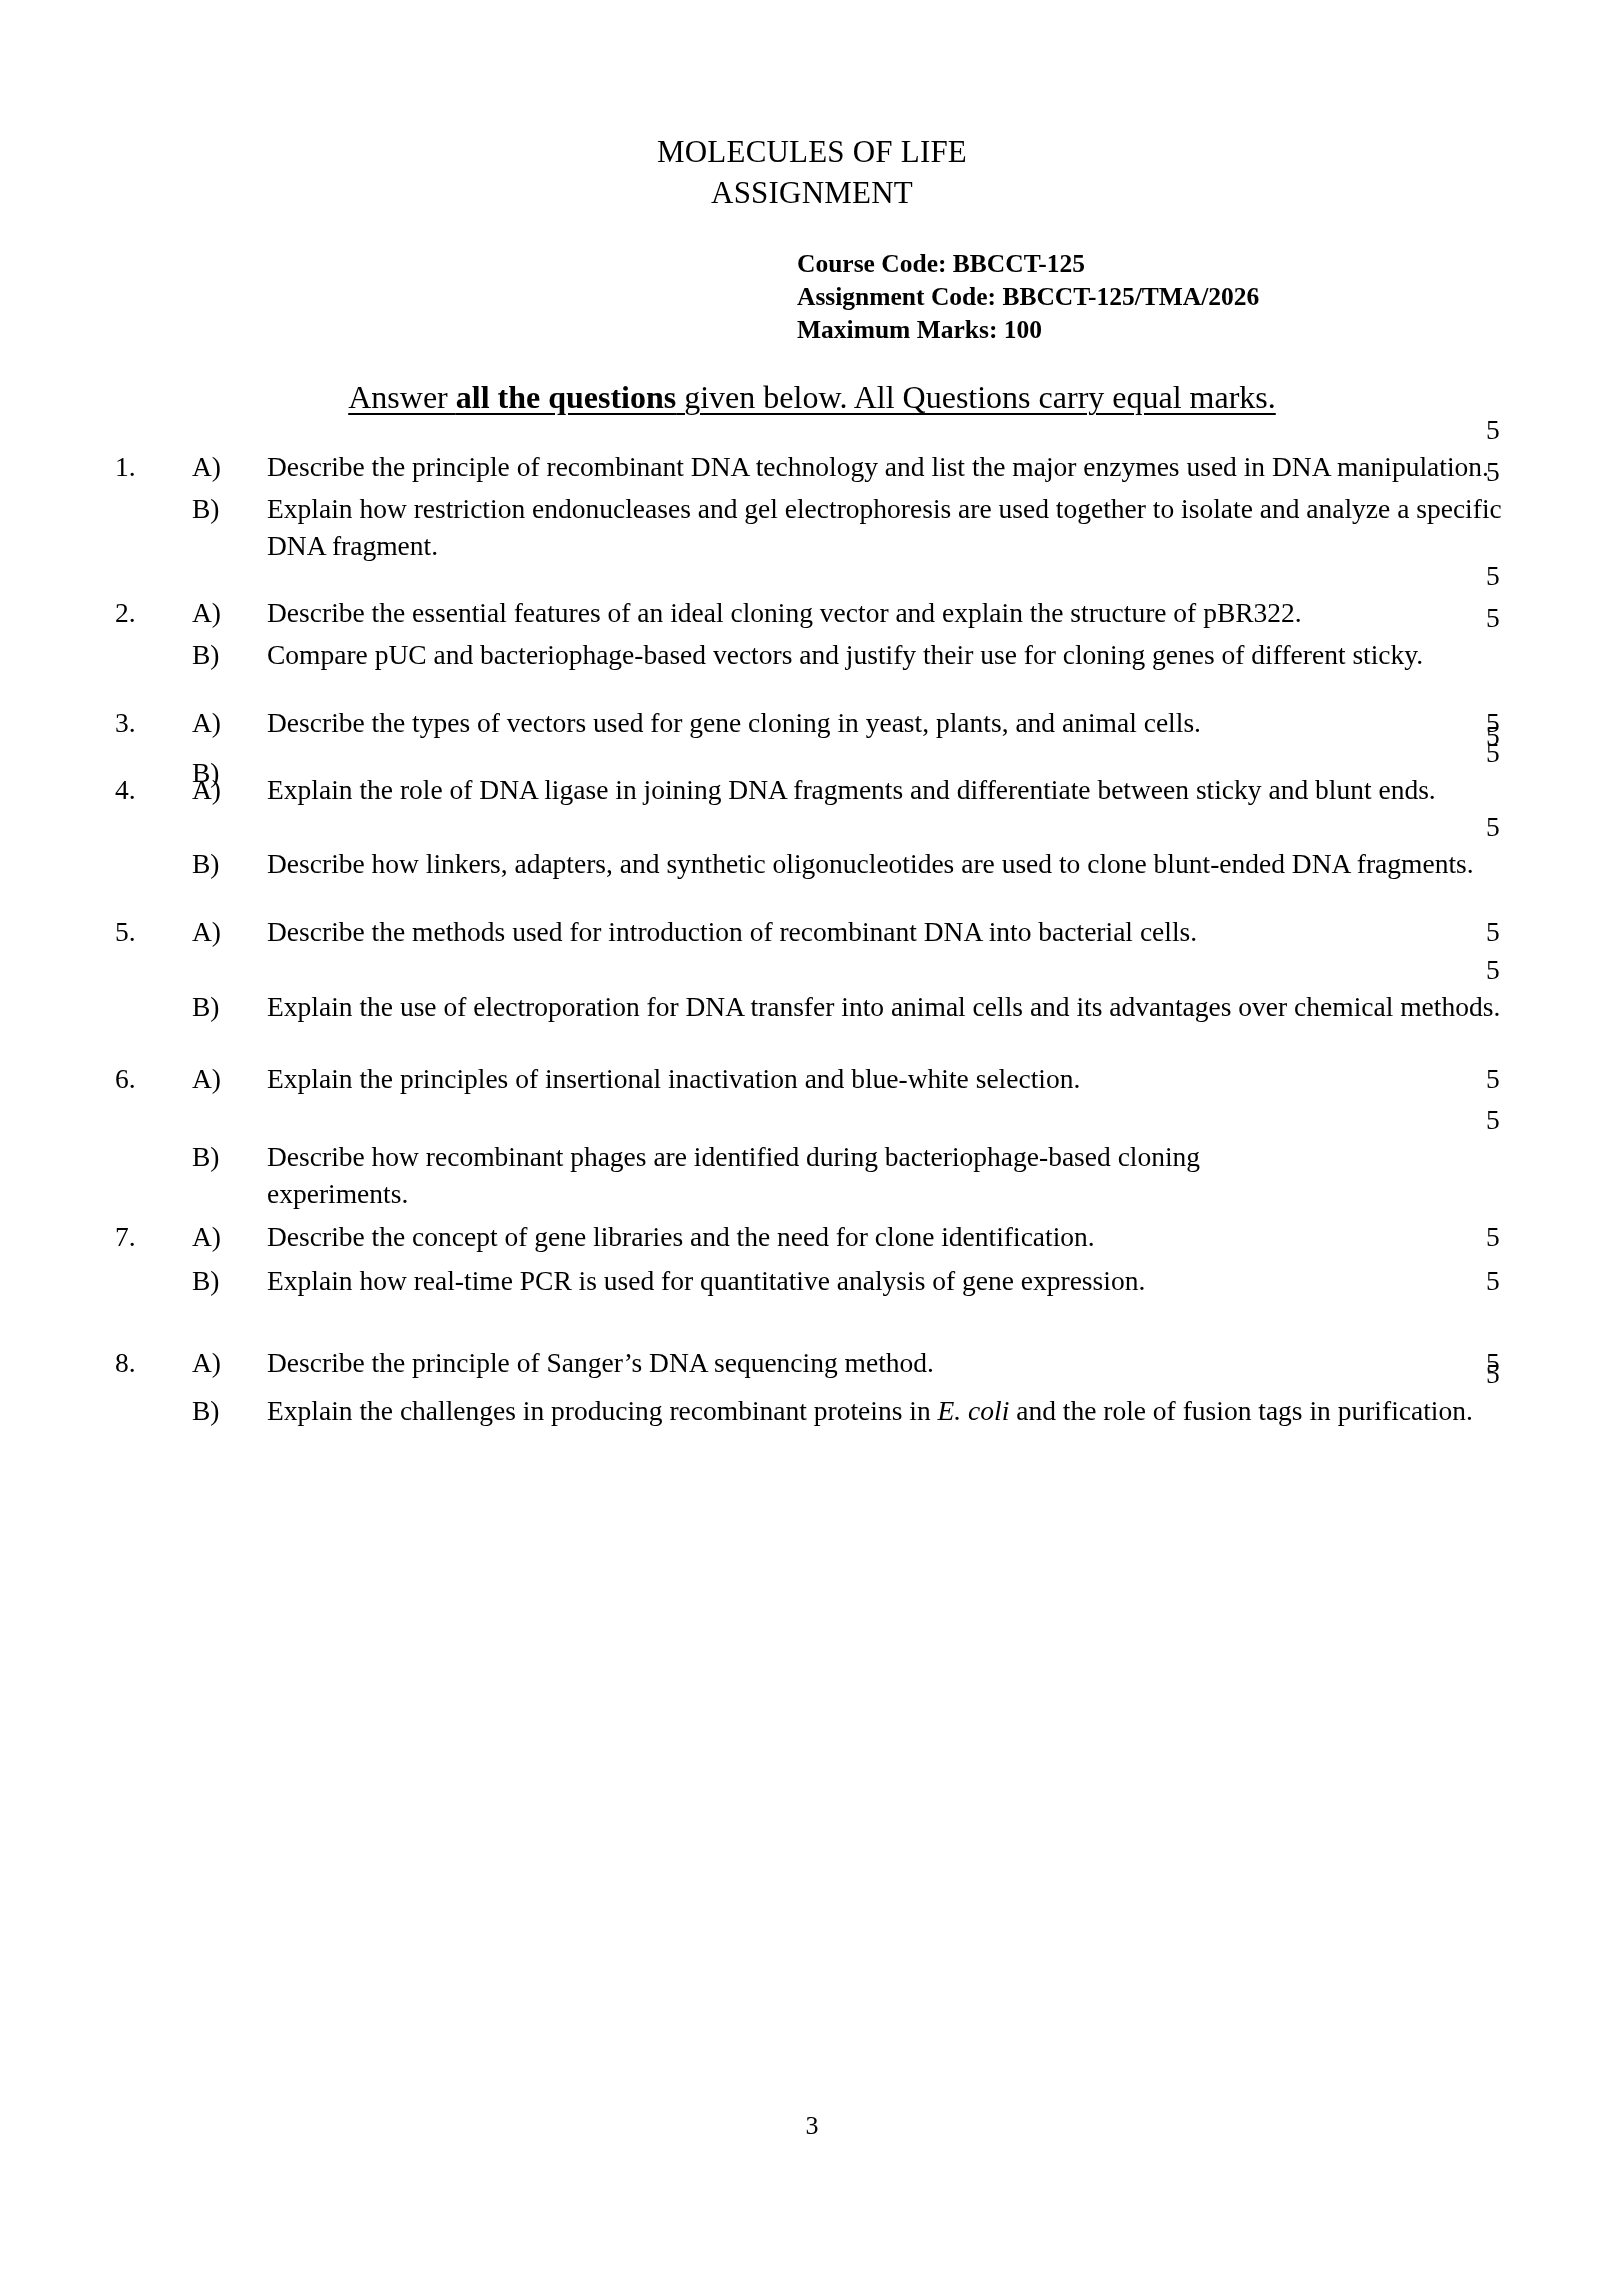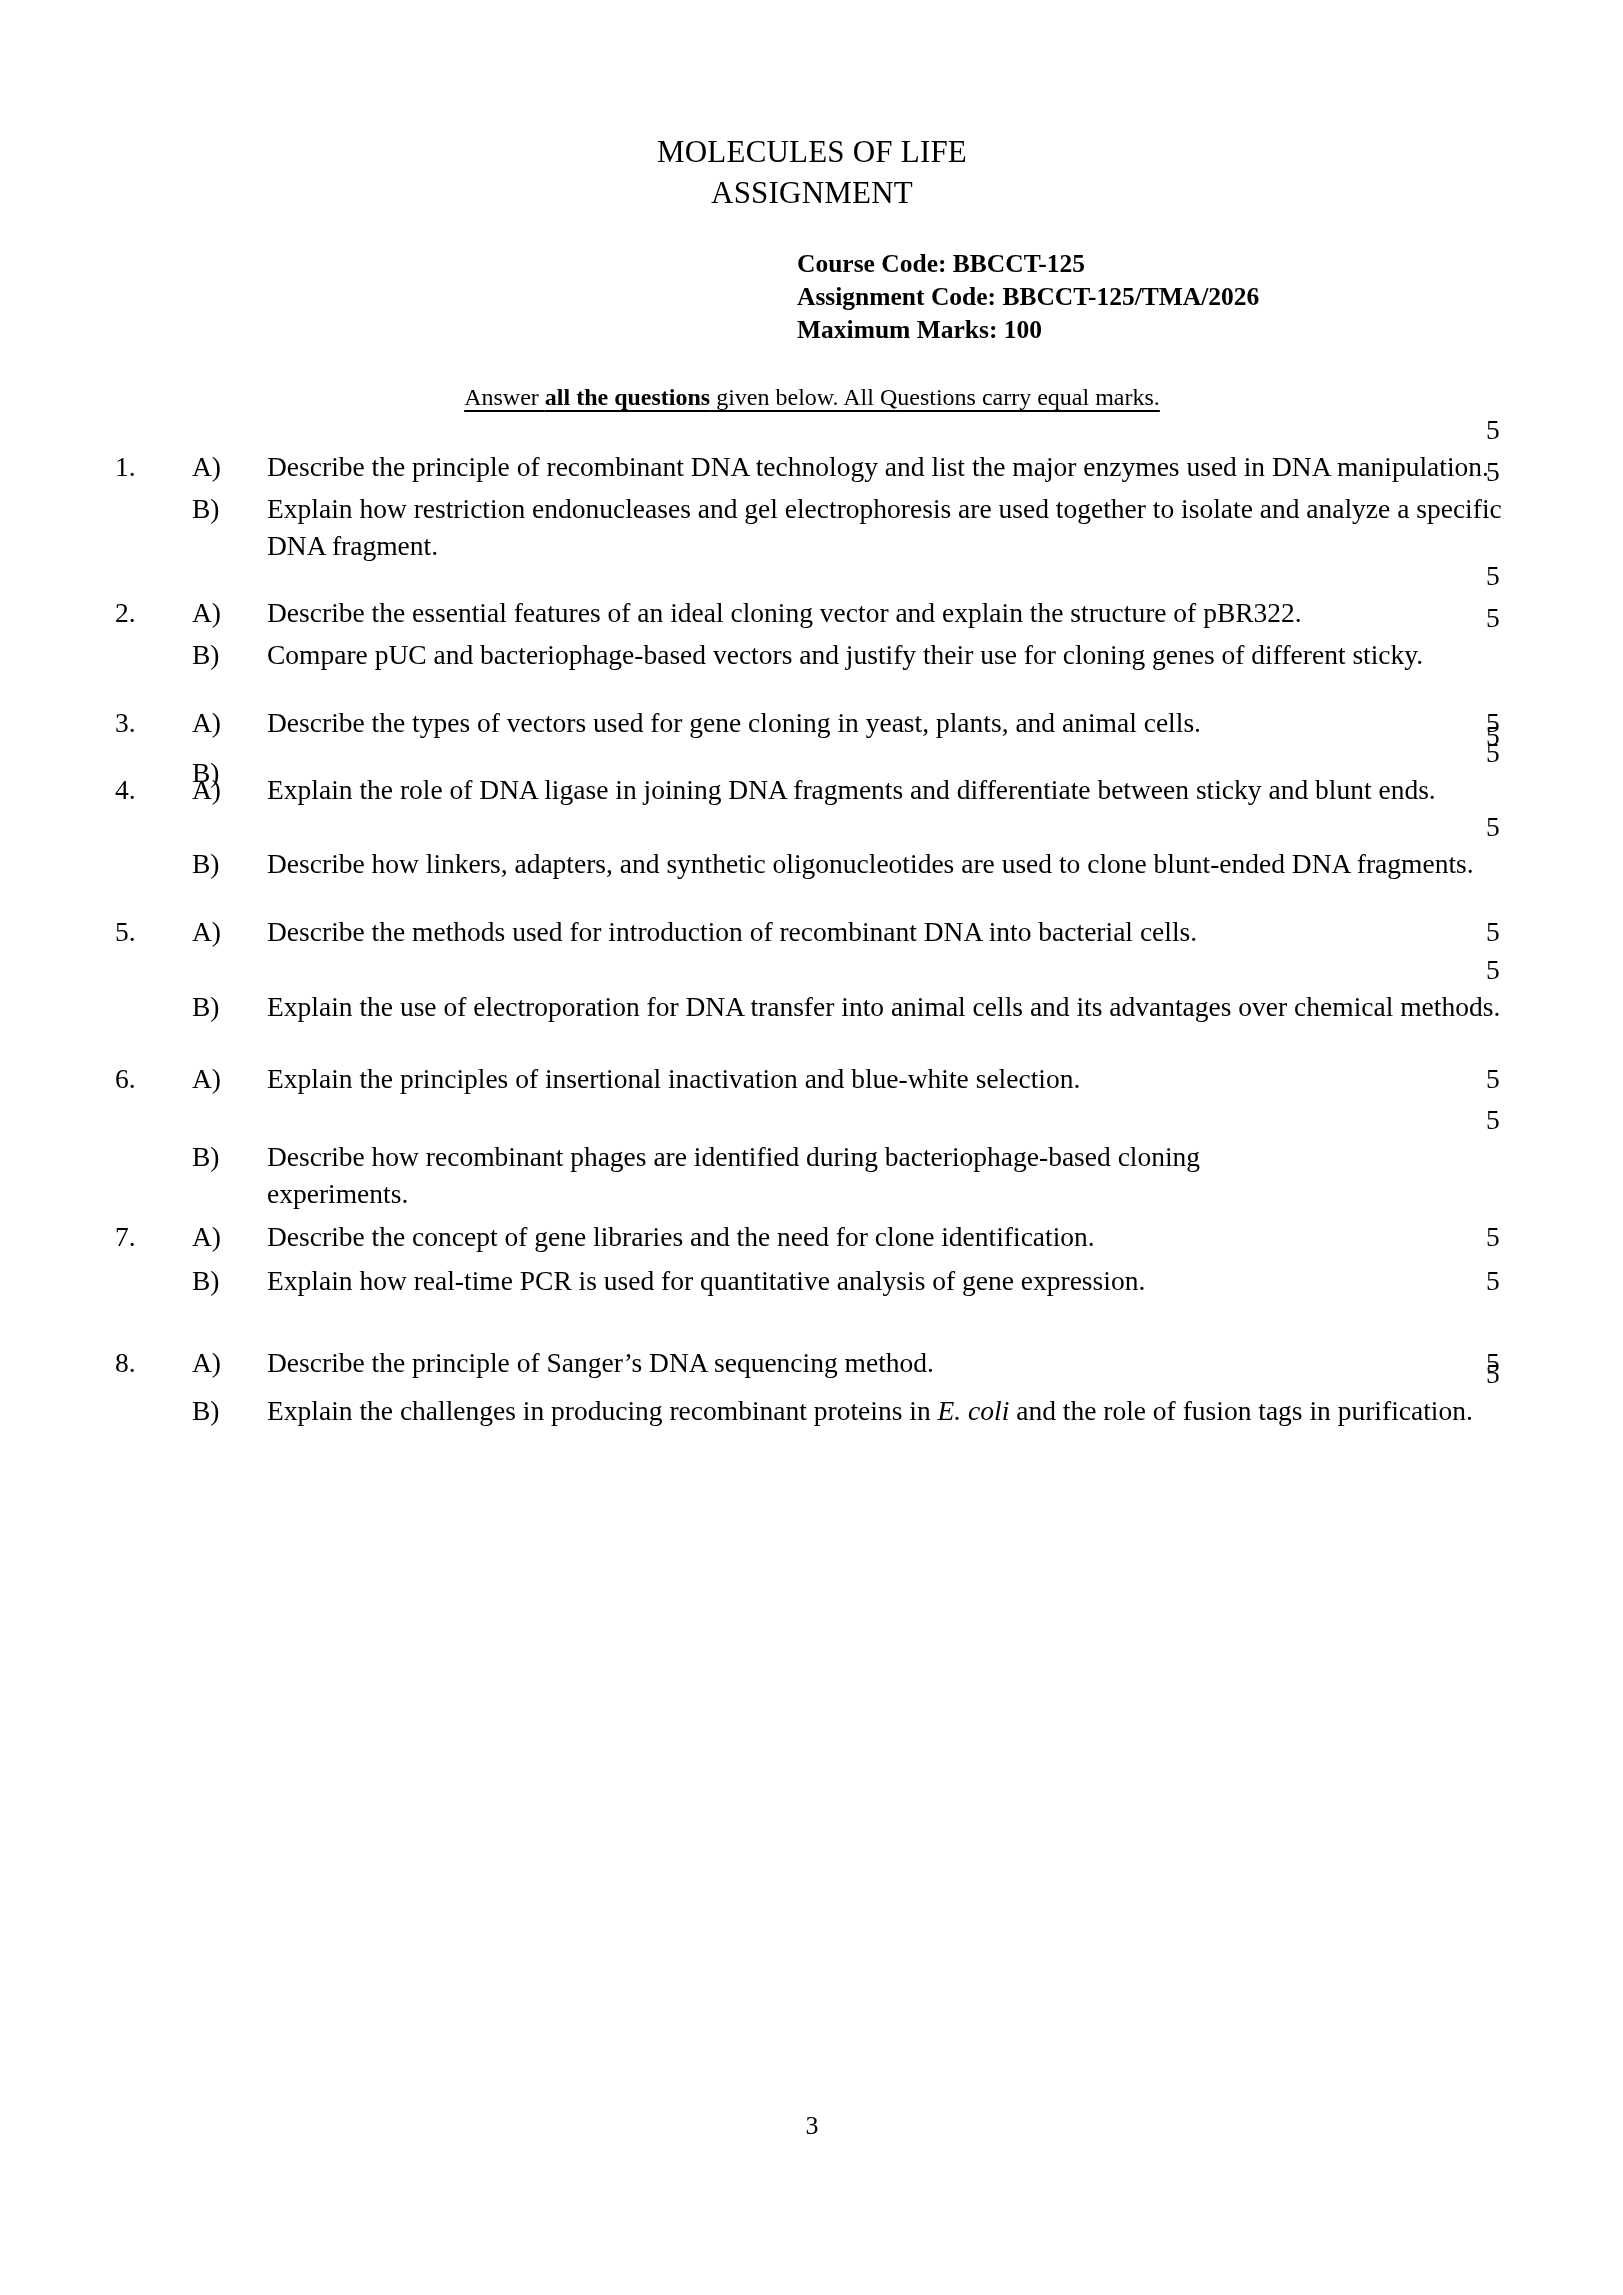--- a/index.html
+++ b/index.html
@@ -40,21 +40,21 @@
     line-height: 33px;
     font-family: Liberation Serif, serif;
   }
 
   .instruction {
     position: absolute;
     top: 378px;
     left: 0;
     width: 1624px;
     text-align: center;
-    font-size: 24px;
+    font-size: 32px;
     line-height: 38px;
   }
   .instruction .u {
     text-decoration: underline;
     text-underline-offset: 4.6px;
     text-decoration-thickness: 2px;
   }
   .instruction .b {
     font-weight: bold;
   }

